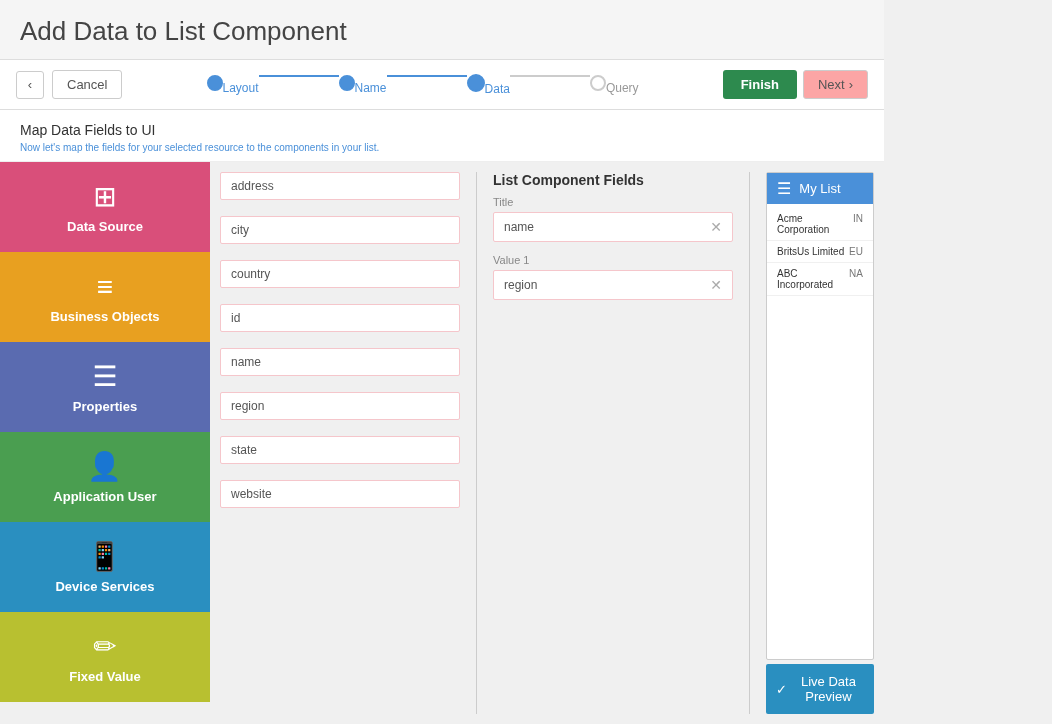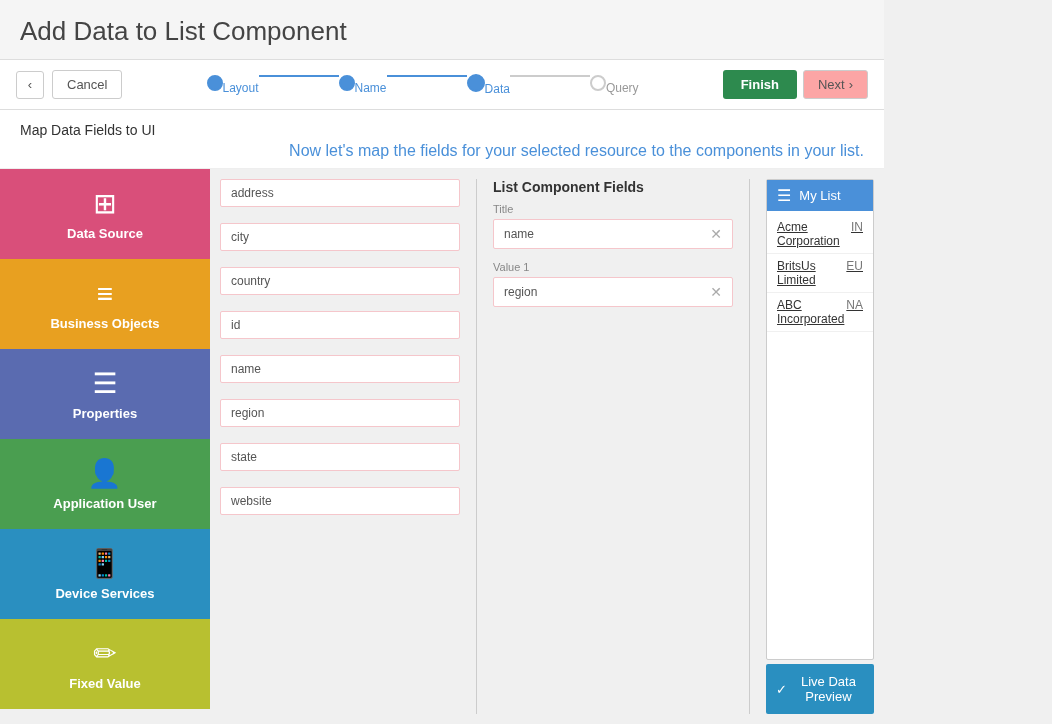--- a/index.html
+++ b/index.html
@@ -28,21 +28,21 @@
     .step-label { font-size: 12px; color: #4a90d9; }
     .step-label.inactive { color: #999; }
 
     .toolbar-right { display: flex; gap: 6px; margin-left: auto; }
     .btn-finish { background: #2d8a4e; color: #fff; border: none; padding: 6px 18px; border-radius: 3px; cursor: pointer; font-size: 13px; font-weight: bold; }
     .btn-next { background: #fca5a5; border: 1px solid #ccc; padding: 6px 14px; border-radius: 3px; cursor: pointer; font-size: 13px; color: #555; display: flex; align-items: center; gap: 4px; }
 
     
     .map-info { padding: 12px 20px 8px; background: #fff; border-bottom: 1px solid #eee; }
     .map-info h3 { font-size: 14px; font-weight: normal; margin-bottom: 4px; }
-    .map-info p { font-size: 16px; color: #555; text-align: right; }
+    .map-info p { font-size: 10px; color: #555; }
     .map-info p span { color: #4a90d9; }
 
     
     .main-content { display: flex; flex: 1; background: #f0f0f0; }
 
     
     .sidebar { width: 210px; flex-shrink: 0; display: flex; flex-direction: column; }
     .sidebar-item { display: flex; flex-direction: column; align-items: center; justify-content: center; padding: 18px 10px; cursor: pointer; min-height: 90px; }
     .sidebar-item.data-source { background: #d94f7a; }
     .sidebar-item.business-objects { background: #e8a020; }
@@ -73,21 +73,21 @@
     .field-input { display: flex; align-items: center; background: #fff; border: 1px solid #f5c6cb; padding: 6px 10px; border-radius: 2px; }
     .field-input-text { flex: 1; font-size: 12px; color: #555; }
     .field-input-x { color: #aaa; cursor: pointer; font-size: 14px; }
 
     
     .preview-panel { flex: 1; display: flex; flex-direction: column; }
     .preview-box { border: 1px solid #ccc; background: #fff; border-radius: 2px; flex: 1; }
     .preview-header { background: #4a90d9; color: #fff; padding: 6px 10px; display: flex; align-items: center; gap: 8px; font-size: 13px; }
     .preview-menu-icon { font-size: 16px; color: #fff; }
     .preview-rows { padding: 4px 0; }
-    .preview-row { display: flex; justify-content: space-between; padding: 5px 10px; border-bottom: 1px solid #f0f0f0; font-size: 12px; text-decoration: underline; }
+    .preview-row { display: flex; justify-content: space-between; padding: 5px 10px; border-bottom: 1px solid #f0f0f0; font-size: 10px; }
     .preview-row-label { color: #333; }
     .preview-row-badge { color: #777; text-align: right; }
     .btn-live-preview { background: #2a8fc0; color: #fff; border: none; padding: 10px; width: 100%; cursor: pointer; font-size: 13px; display: flex; align-items: center; justify-content: center; gap: 6px; margin-top: 4px; border-radius: 2px; }
   </style>
 </head>
 <body>
 
 <div class="page-container">
 
   <div class="page-header">

